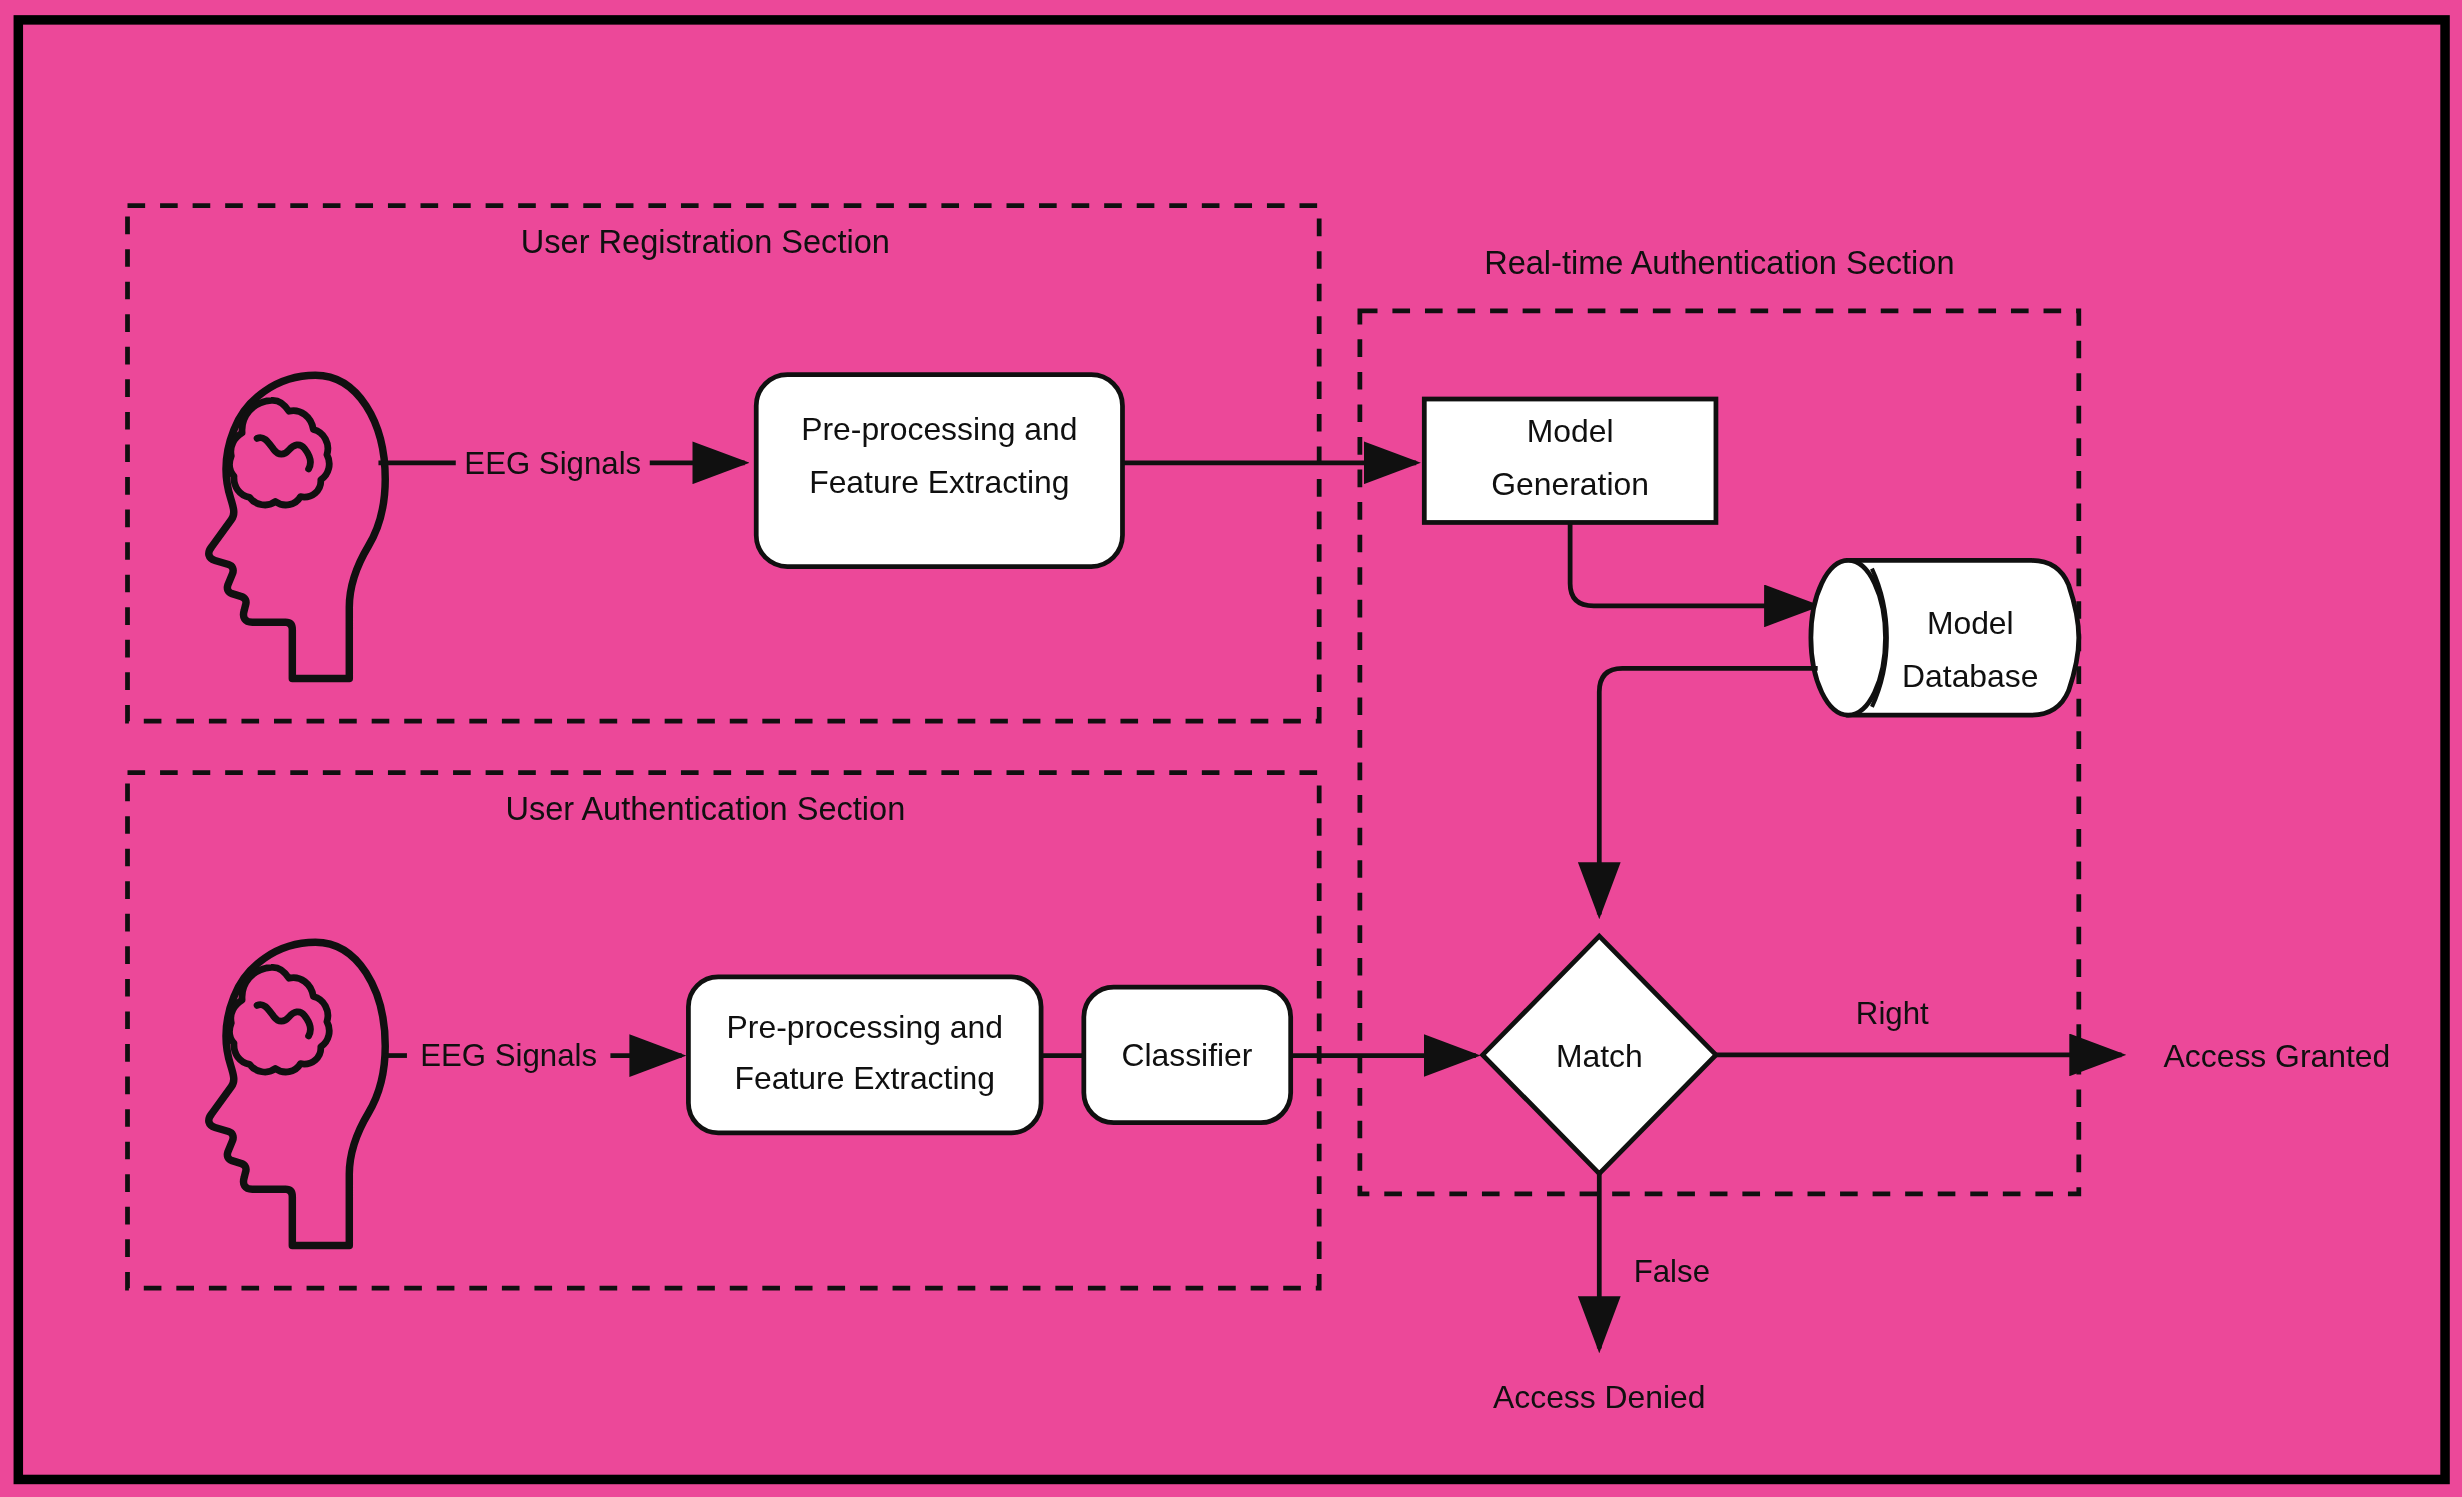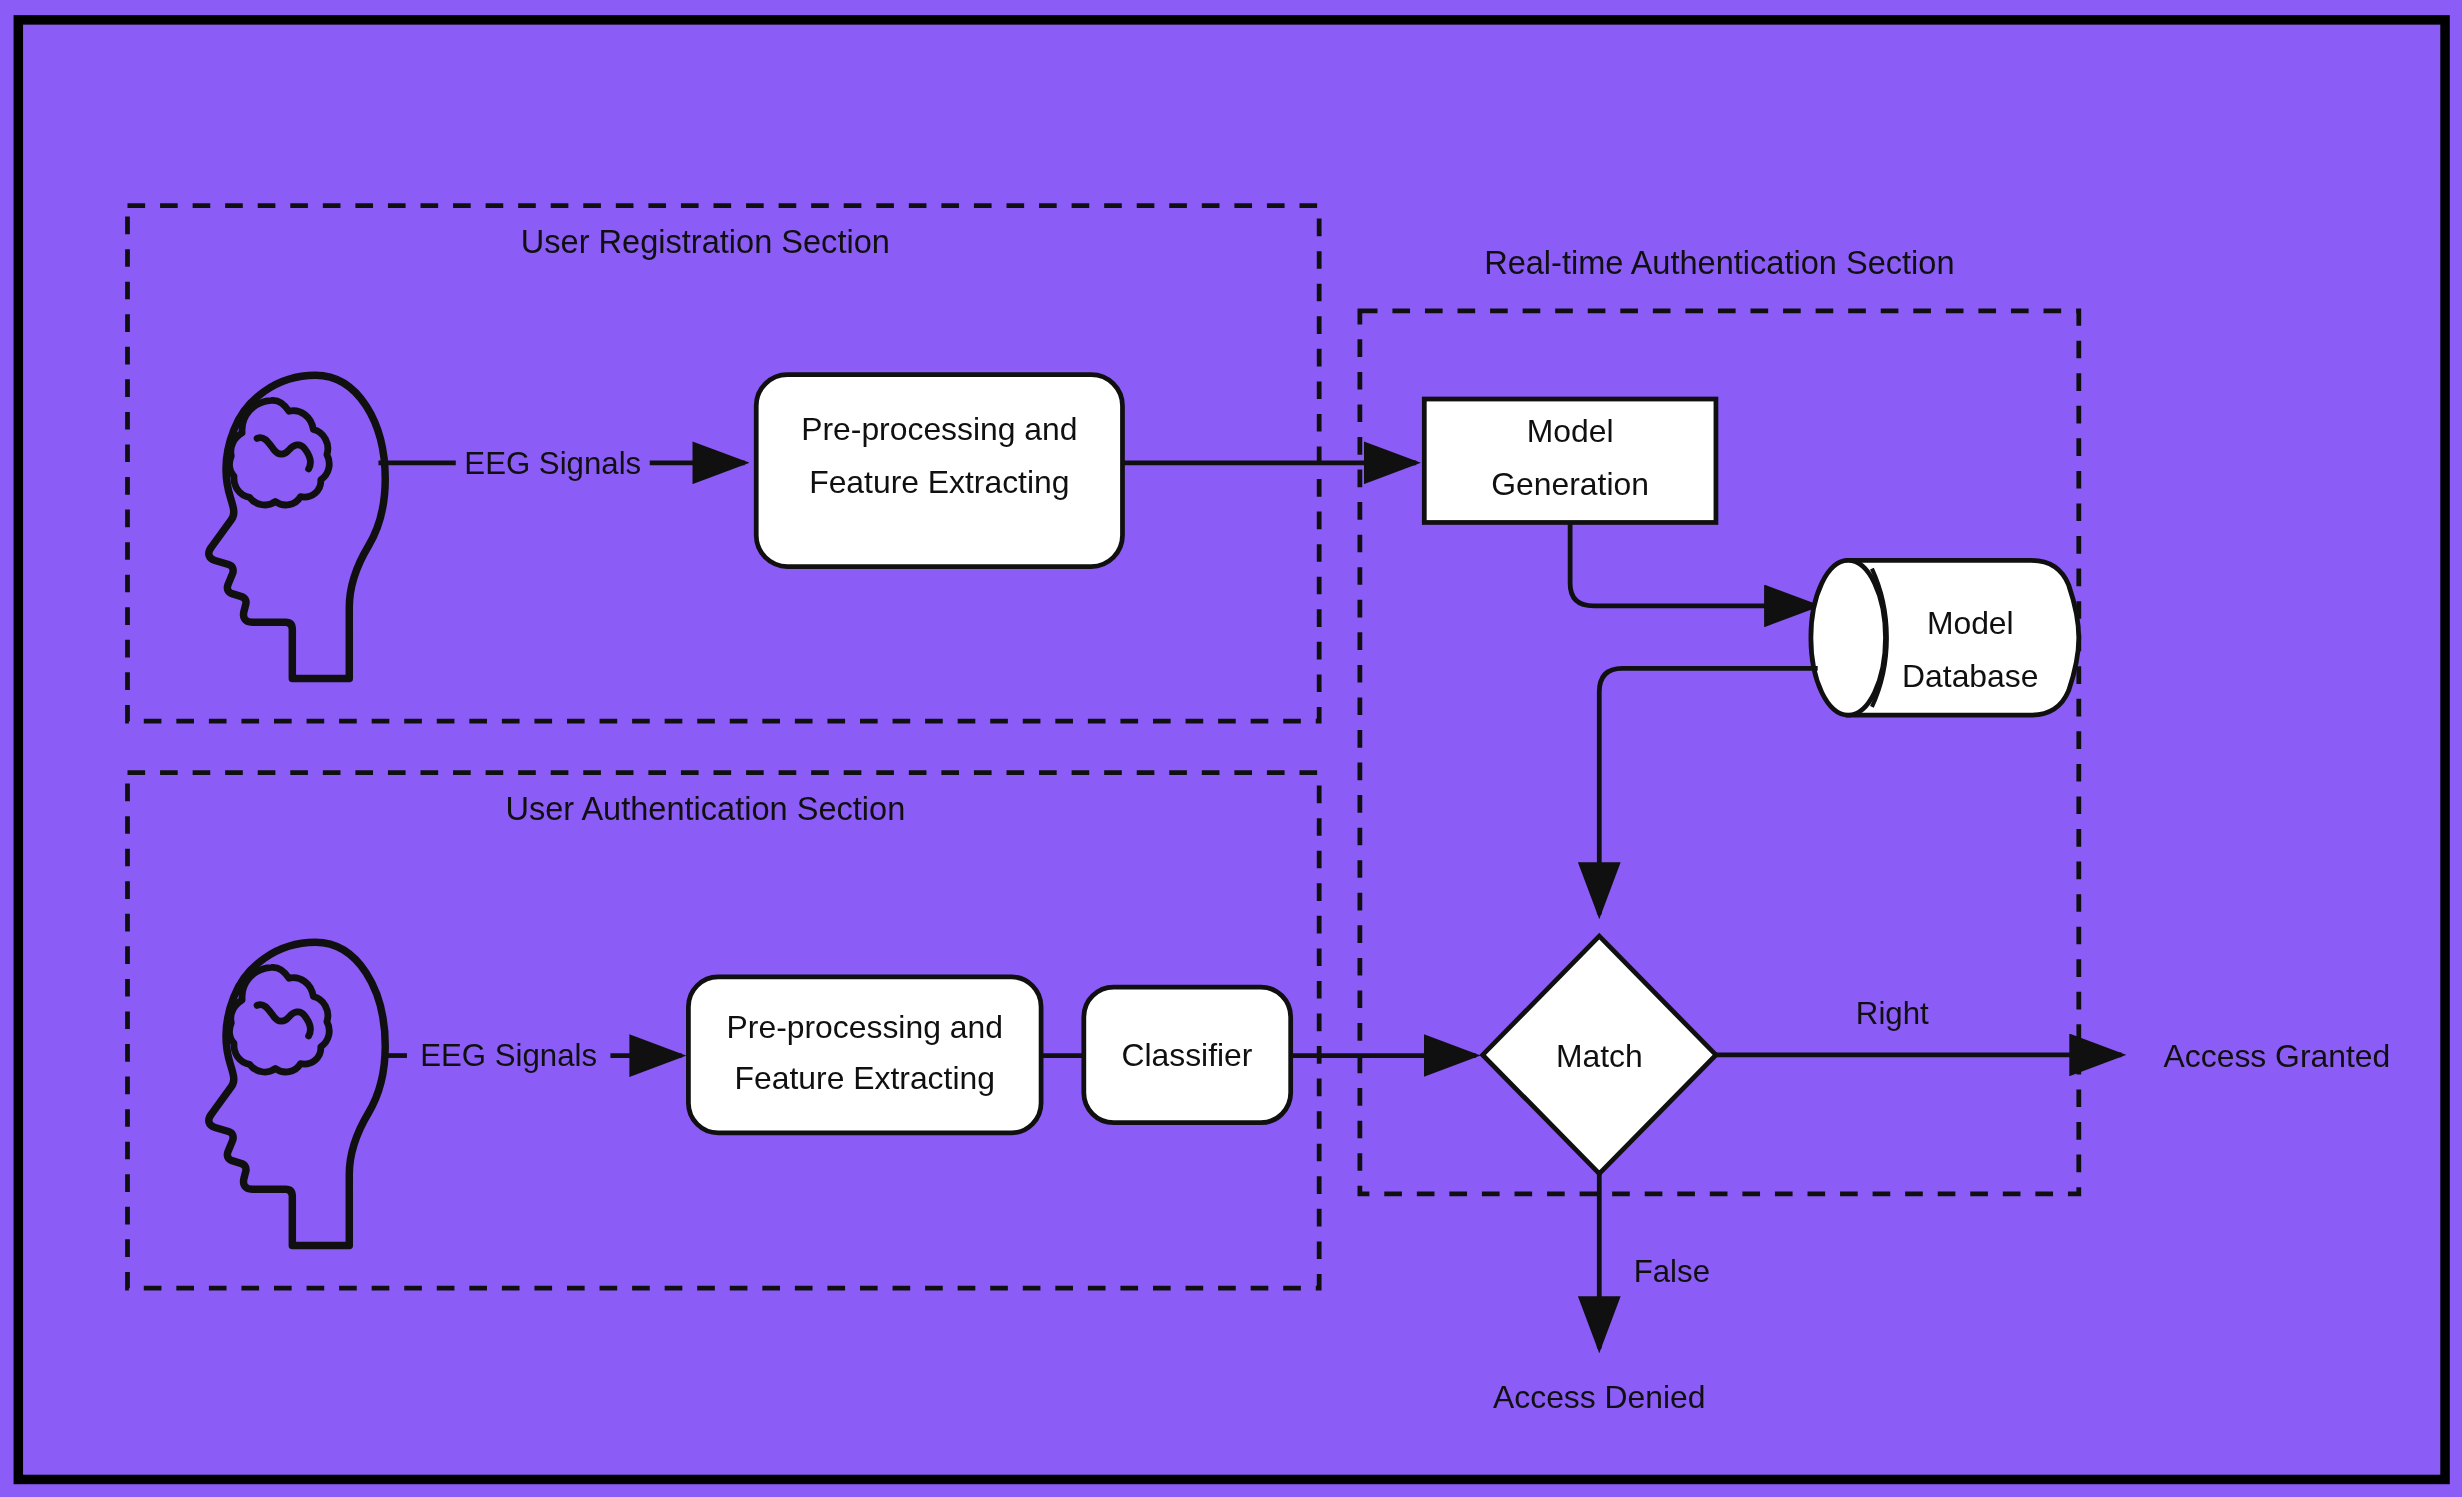--- a/index.html
+++ b/index.html
@@ -7,21 +7,21 @@
     padding: 0;
     background: #ffffff;
   }
   body {
     font-family: "Liberation Sans", sans-serif;
   }
   #stage {
     position: relative;
     width: 2462px;
     height: 1498px;
-    background: #8b5cf6;
+    background: #ec4899;
     overflow: hidden;
   }
   #diagram-svg {
     position: absolute;
     left: 0;
     top: 0;
     width: 2462px;
     height: 1498px;
   }
   .dlabel {

